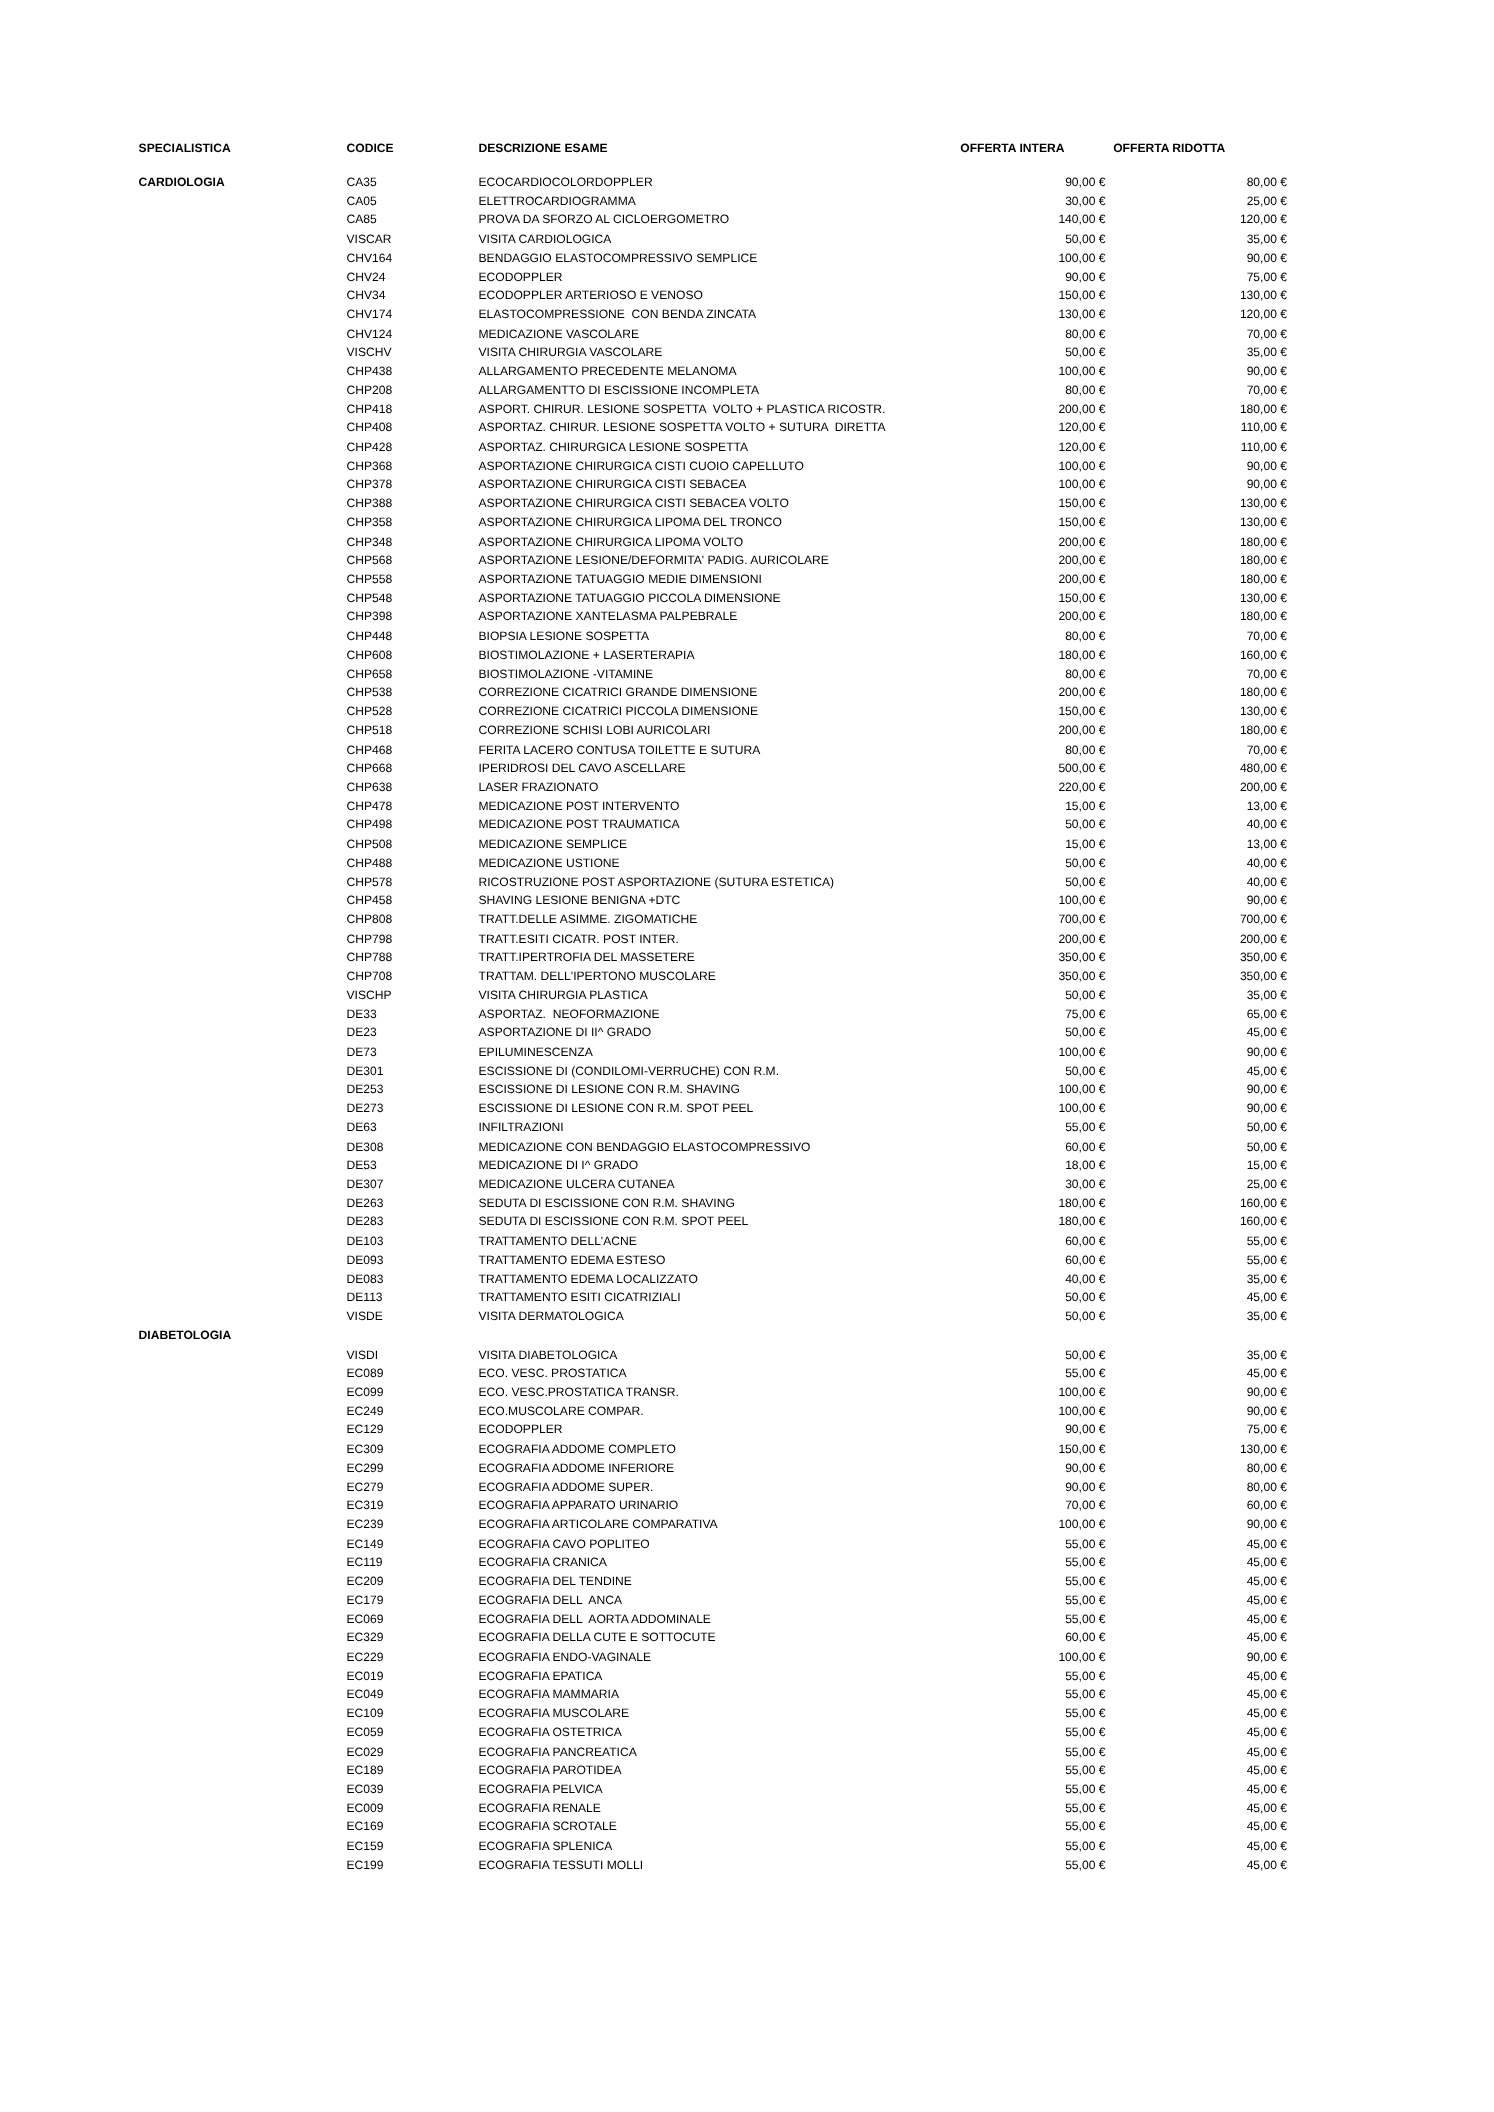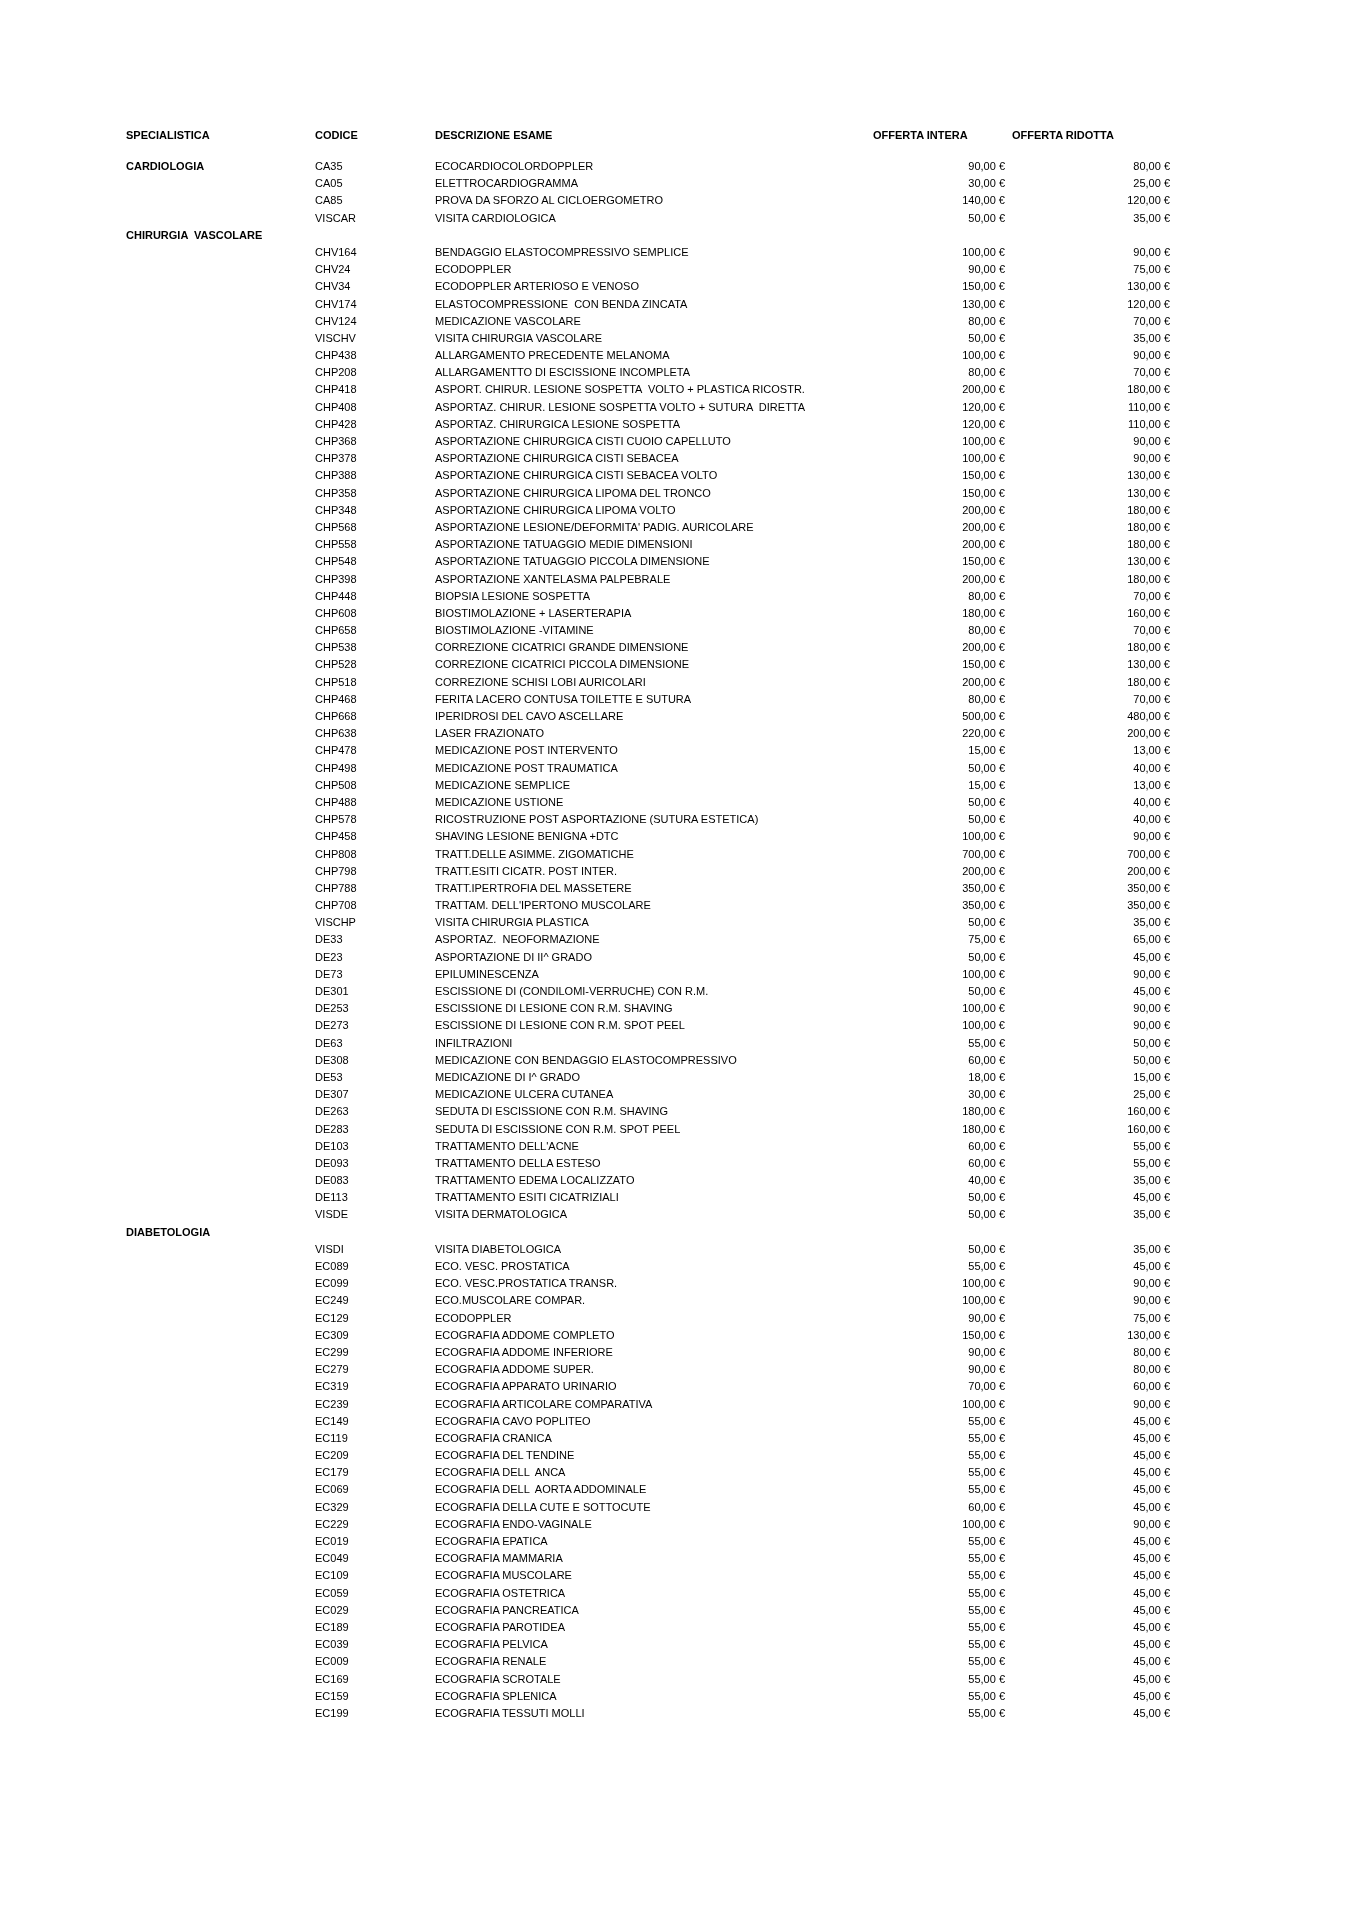--- a/index.html
+++ b/index.html
@@ -91,23 +91,20 @@
         <span class="cell col-full">140,00 €</span>
         <span class="cell col-red">120,00 €</span>
       </div>
       <div class="row">
         <span class="cell col-code">VISCAR</span>
         <span class="cell col-desc">VISITA CARDIOLOGICA</span>
         <span class="cell col-full">50,00 €</span>
         <span class="cell col-red">35,00 €</span>
       </div>
       <div class="row">
-        <span class="cell col-spec">CHIRURGIA  VASCOLARE</span>
-      </div>
-      <div class="row">
         <span class="cell col-code">CHV164</span>
         <span class="cell col-desc">BENDAGGIO ELASTOCOMPRESSIVO SEMPLICE</span>
         <span class="cell col-full">100,00 €</span>
         <span class="cell col-red">90,00 €</span>
       </div>
       <div class="row">
         <span class="cell col-code">CHV24</span>
         <span class="cell col-desc">ECODOPPLER</span>
         <span class="cell col-full">90,00 €</span>
         <span class="cell col-red">75,00 €</span>
@@ -413,21 +410,21 @@
         <span class="cell col-red">160,00 €</span>
       </div>
       <div class="row">
         <span class="cell col-code">DE103</span>
         <span class="cell col-desc">TRATTAMENTO DELL'ACNE</span>
         <span class="cell col-full">60,00 €</span>
         <span class="cell col-red">55,00 €</span>
       </div>
       <div class="row">
         <span class="cell col-code">DE093</span>
-        <span class="cell col-desc">TRATTAMENTO DELLA ESTESO</span>
+        <span class="cell col-desc">TRATTAMENTO EDEMA ESTESO</span>
         <span class="cell col-full">60,00 €</span>
         <span class="cell col-red">55,00 €</span>
       </div>
       <div class="row">
         <span class="cell col-code">DE083</span>
         <span class="cell col-desc">TRATTAMENTO EDEMA LOCALIZZATO</span>
         <span class="cell col-full">40,00 €</span>
         <span class="cell col-red">35,00 €</span>
       </div>
       <div class="row">

